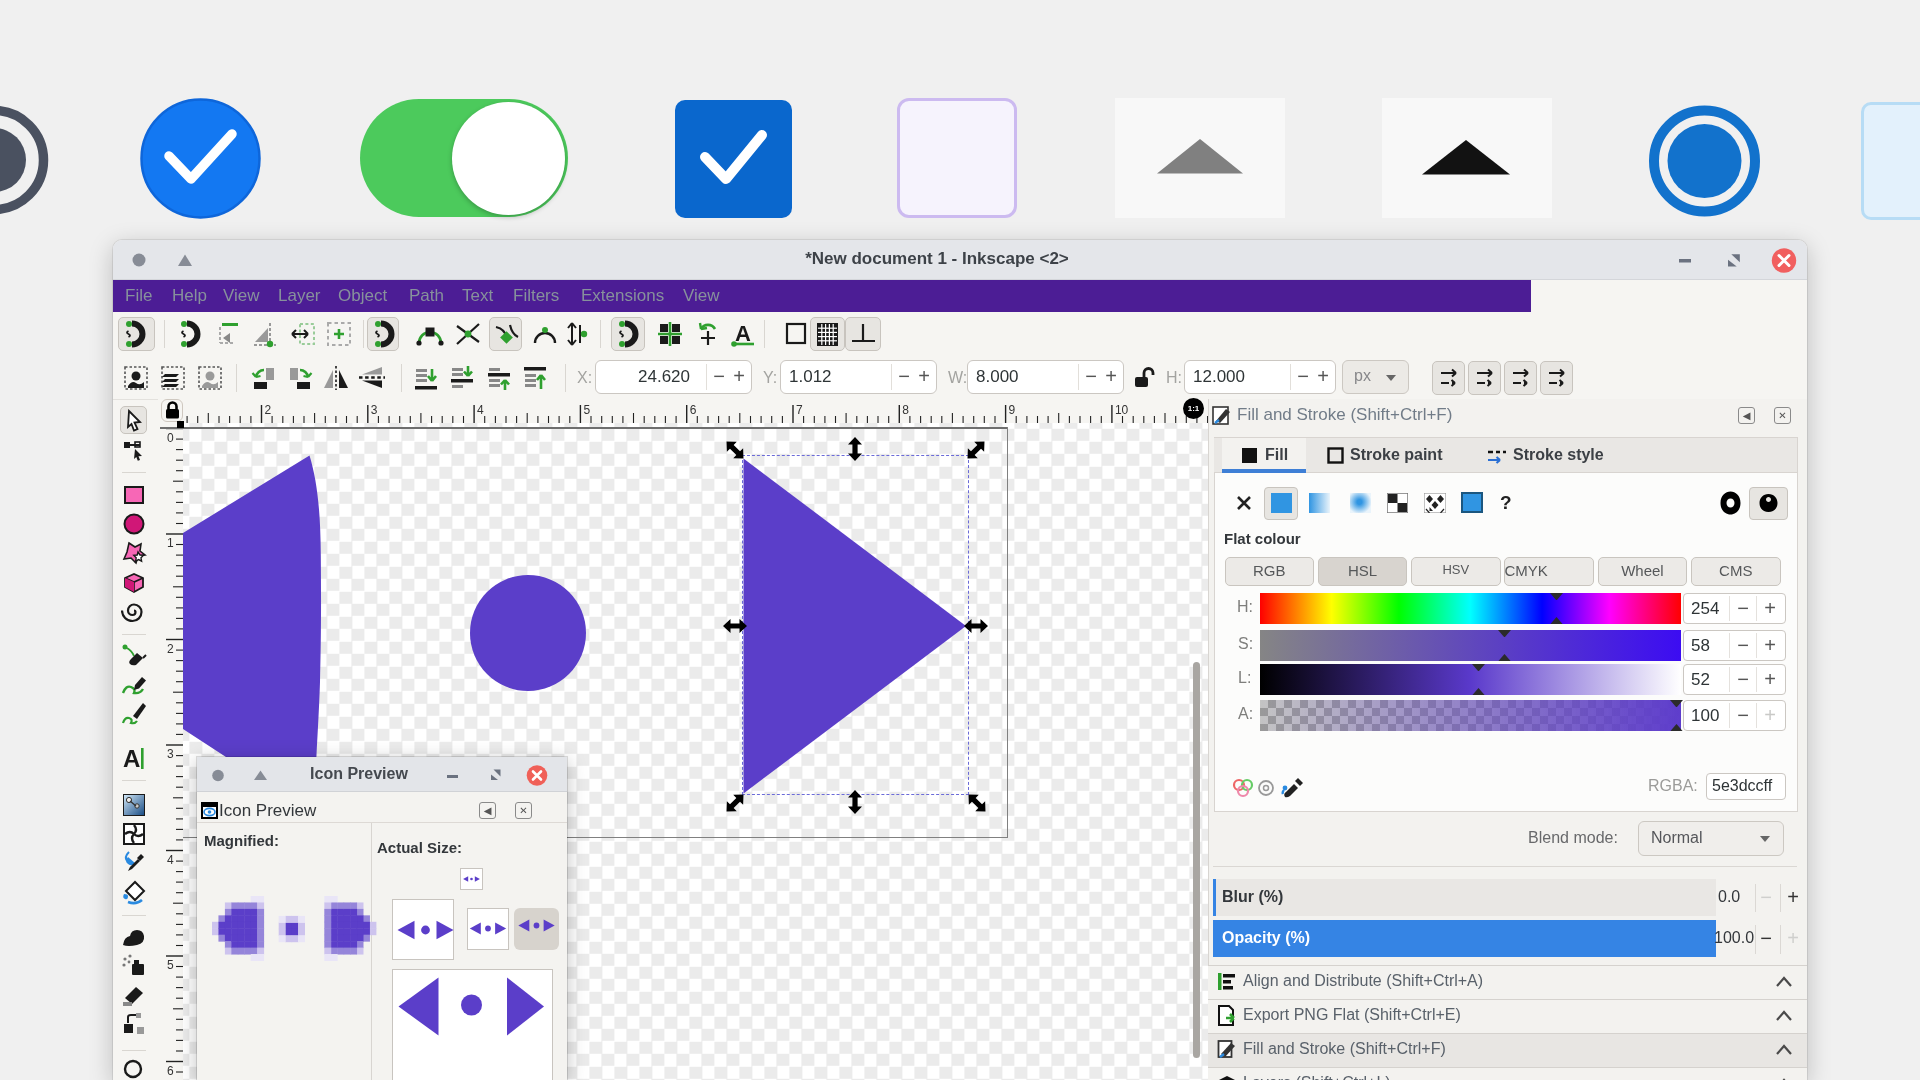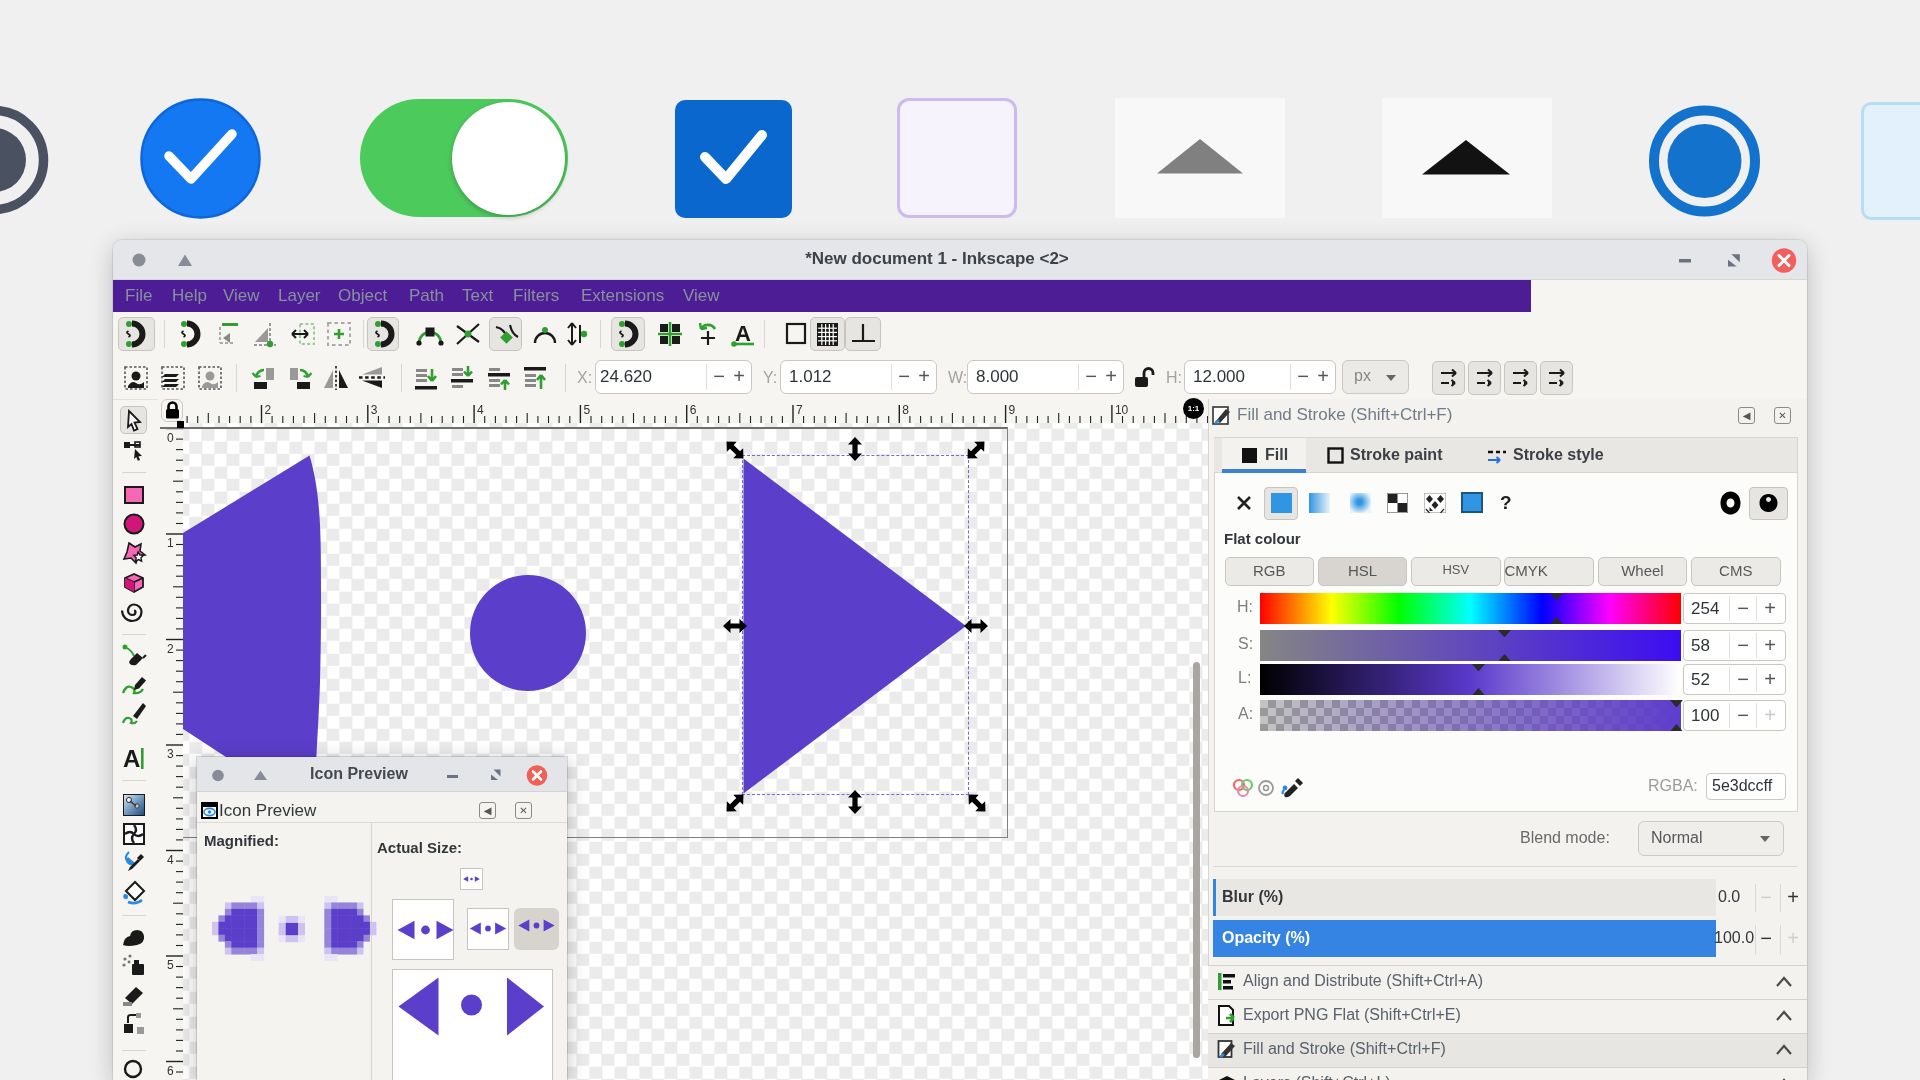--- a/index.html
+++ b/index.html
@@ -268,21 +268,21 @@
   </svg>
 <svg class="abs" style="left:521px;top:364px" width="28" height="28">
     <rect x="3" y="3" width="22" height="3.5" fill="#1a1a1a"></rect>
     <rect x="4" y="10" width="11" height="3" fill="#888"></rect>
     <rect x="4" y="15" width="11" height="3" fill="#888"></rect>
     <rect x="4" y="20" width="11" height="3" fill="#888"></rect>
     <path d="M20,25 V11 M20,11 l-4,5 M20,11 l4,5" stroke="#2fa02f" stroke-width="2.6" fill="none"></path>
   </svg>
 <div class="elabel" style="left:577px;top:369px">X:</div>
 <div class="entry" style="left:595px;top:360px;width:157px;height:34px"></div>
-<div class="etext" style="left:600px;top:367px">24.620</div>
+<div class="etext" style="left:638px;top:367px">24.620</div>
 <div class="spinbtn" style="left:710px;top:365px;width:18px">−</div>
 <div class="spinbtn" style="left:730px;top:365px;width:18px">+</div>
 <div class="sep" style="left:706px;top:364px;height:26px;background:#e2dfda"></div>
 <div class="elabel" style="left:763px;top:369px">Y:</div>
 <div class="entry" style="left:780px;top:360px;width:157px;height:34px"></div>
 <div class="etext" style="left:789px;top:367px">1.012</div>
 <div class="spinbtn" style="left:895px;top:365px;width:18px">−</div>
 <div class="spinbtn" style="left:915px;top:365px;width:18px">+</div>
 <div class="sep" style="left:891px;top:364px;height:26px;background:#e2dfda"></div>
 <div class="elabel" style="left:948px;top:369px">W:</div>
@@ -804,21 +804,21 @@
   </svg>
 <svg class="abs" style="left:1281px;top:776px" width="24" height="24">
     <path d="M4,21 q-2,-3 1,-5 l8,-8 4,4 -8,8 q-3,2 -5,1 Z" fill="#222"></path>
     <path d="M14,5 l5,5 3,-3 -5,-5 Z" fill="#222"></path>
     <path d="M3,14 q-2,2 -1,4" stroke="#2a8ae0" stroke-width="2.4" fill="none"></path>
     <circle cx="4" cy="12" r="2.4" fill="#2a8ae0"></circle>
   </svg>
 <div class="abs" style="left:1648px;top:777px;font-size:16px;color:#9b9b99">RGBA:</div>
 <div class="entry" style="left:1706px;top:772.5px;width:80px;height:27px;border-radius:4px"></div>
 <div class="abs" style="left:1712px;top:777px;font-size:16px;color:#2e3436">5e3dccff</div>
-<div class="abs" style="left:1520px;top:829px;width:106px;text-align:left;font-size:16px;color:#68696b">Blend mode:</div>
+<div class="abs" style="left:1520px;top:829px;width:106px;text-align:center;font-size:16px;color:#68696b">Blend mode:</div>
 <div class="abs" style="left:1638px;top:821px;width:146px;height:35px;background:#f0eeeb;border:1px solid #ccc8c2;border-radius:6px"></div>
 <div class="abs" style="left:1651px;top:829px;font-size:16px;color:#55565a">Normal</div>
 <svg class="abs" style="left:1758px;top:834px" width="16" height="10">
     <path d="M2,2 L7,8 L12,2 Z" fill="#666"></path>
   </svg>
 <div class="abs" style="left:1213px;top:866px;width:584px;height:1px;background:#dad7d3"></div>
 <div class="abs" style="left:1213px;top:879px;width:503px;height:37px;background:#e9e7e4;border-left:3px solid #3584e4"></div>
 <div class="abs" style="left:1222px;top:888px;font-size:16px;font-weight:bold;color:#33373b">Blur (%)</div>
 <div class="abs" style="left:1718px;top:888px;font-size:16px;color:#33373b">0.0</div>
 <div class="sep" style="left:1755px;top:884px;height:28px;background:#dbd8d4"></div>

